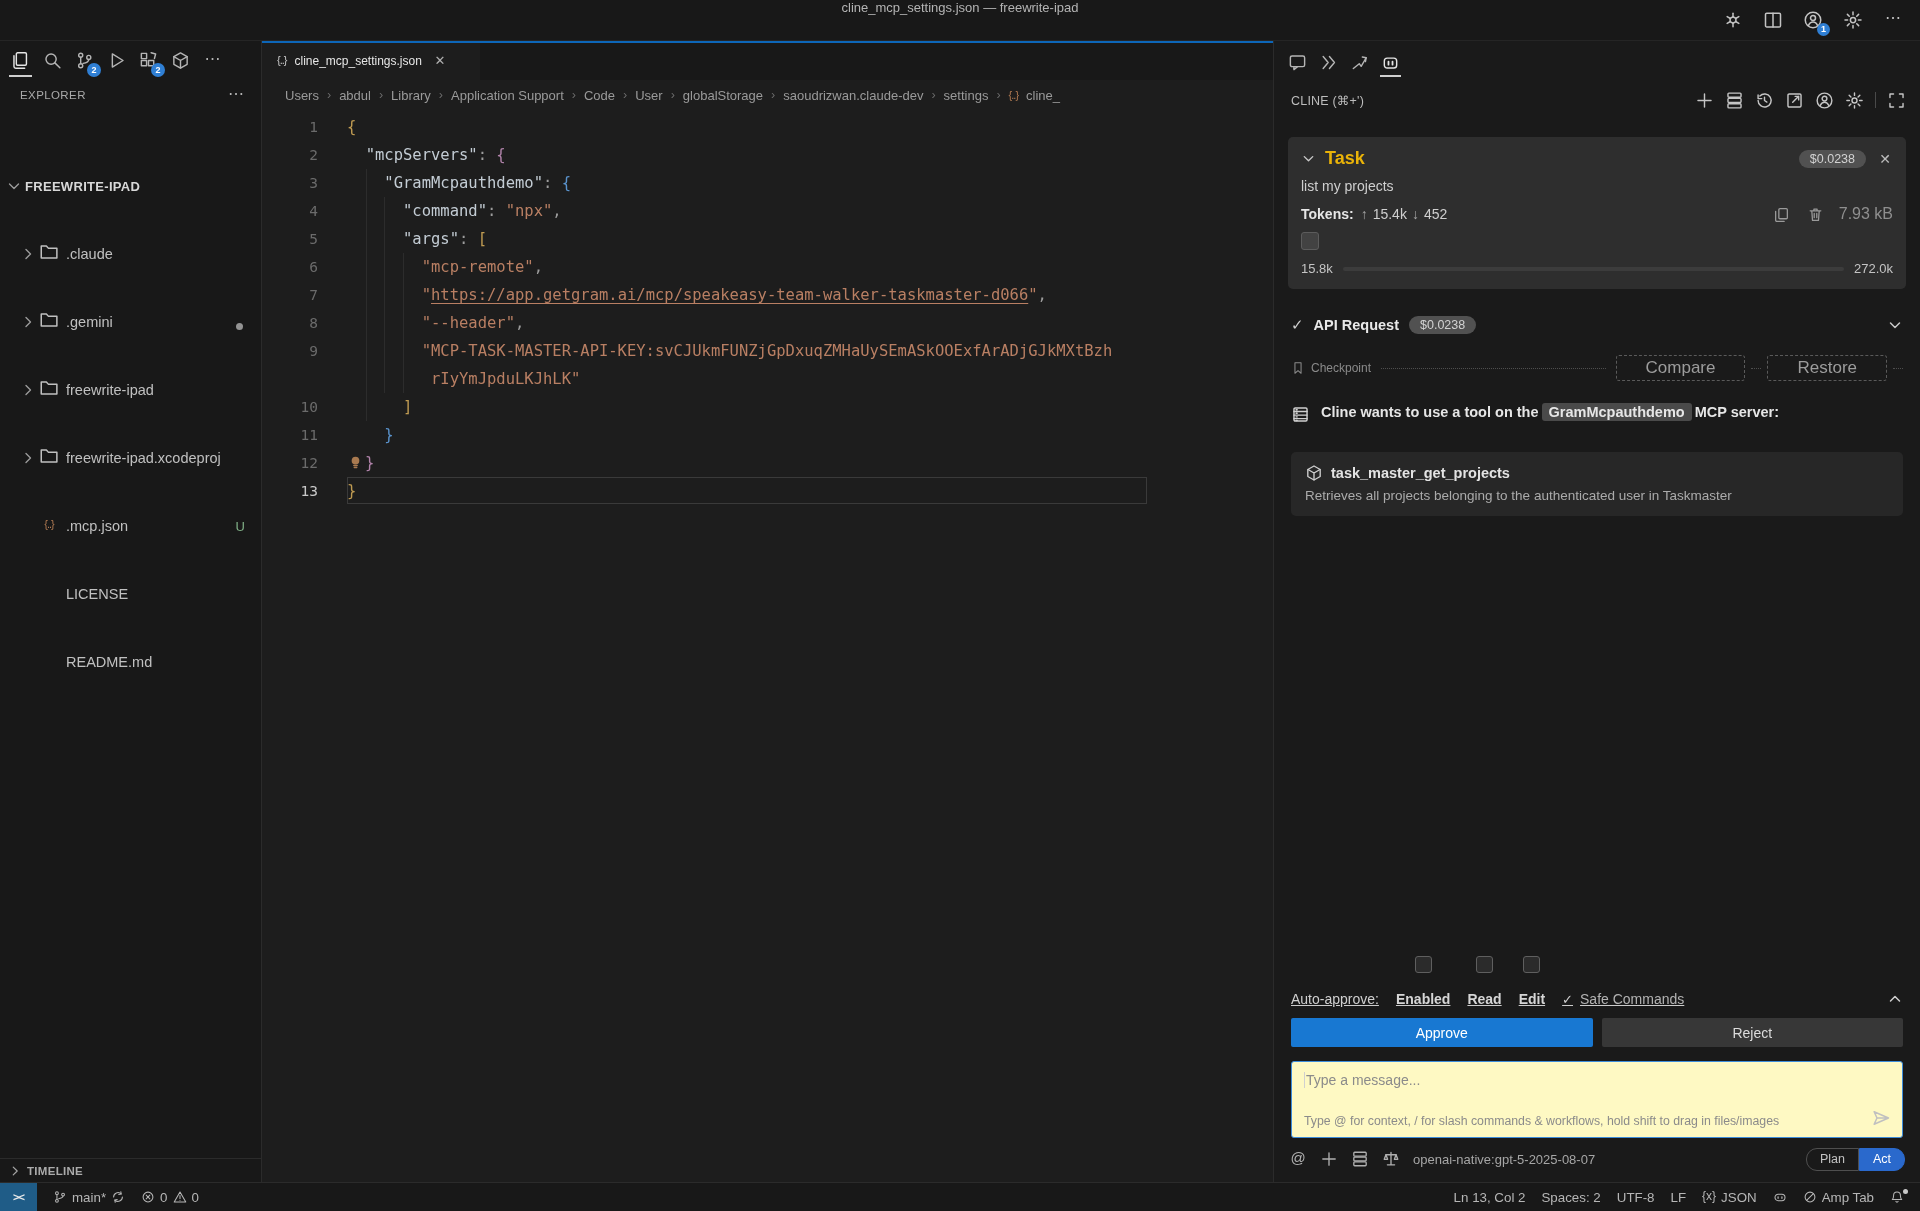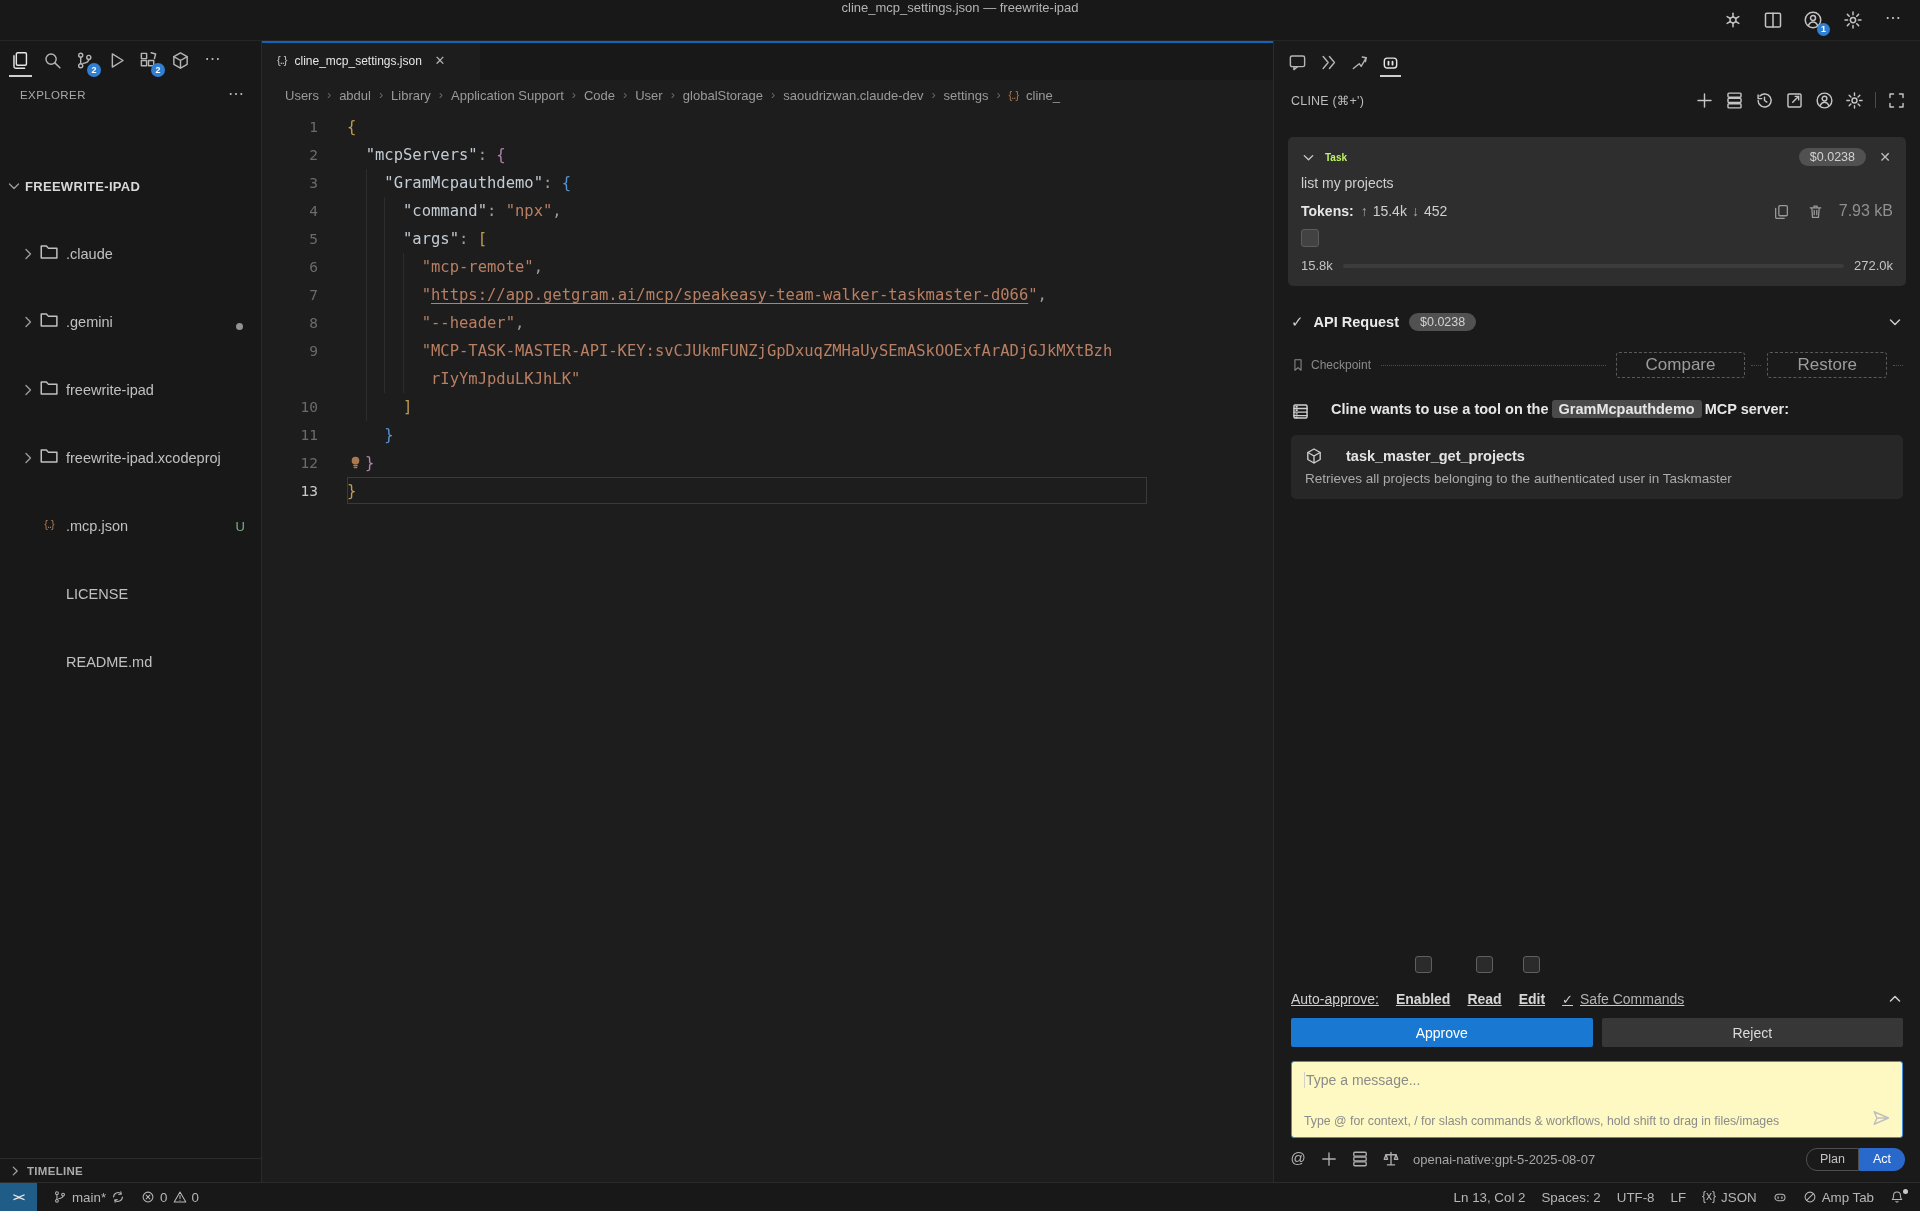--- a/index.html
+++ b/index.html
@@ -77,21 +77,21 @@
   .view-btn.active::after{content:"";position:absolute;bottom:2px;left:3px;right:3px;height:2px;background:#cfcfcf;}
   .cline-head{height:34px;display:flex;align-items:center;padding:0 14px 0 17px;flex:none;}
   .cline-title{font-size:12.5px;color:#bdbdbd;letter-spacing:.2px;}
   .ch-icons{margin-left:auto;display:flex;align-items:center;gap:11px;}
   .ch-btn{width:19px;height:19px;color:#c5c5c5;}
   .ch-btn .ic{width:19px;height:19px;}
   .ch-div{width:1px;height:16px;background:#4a4a4a;}
   .task-card{margin:20px 14px 0;background:#2e2e2e;border-radius:5px;padding:11px 13px 13px;flex:none;}
   .tc-head{display:flex;align-items:center;gap:9px;}
   .tc-chev{width:15px;height:15px;color:#c9c9c9;}
-  .tc-title{font-weight:700;font-size:10px;color:#bef264;}
+  .tc-title{font-weight:700;font-size:18px;color:#eab308;}
   .pill{background:#515151;color:#d2d2d2;font-size:12.5px;padding:2px 11px;border-radius:11px;}
   .tc-close{margin-left:2px;width:16px;height:16px;color:#bdbdbd;font-size:13px;}
   .sp{flex:1;}
   .tc-prompt{margin-top:9px;font-size:14px;color:#cfcfcf;}
   .tc-tokens{margin-top:11px;display:flex;align-items:center;font-size:14px;color:#cfcfcf;gap:5px;}
   .tokens-label{font-weight:700;color:#e6e6e6;margin-right:2px;}
   .arrow{color:#a5a5a5;}
   .tc-mini{width:17px;height:17px;color:#9a9a9a;margin-left:12px;}
   .tc-size{font-size:16px;color:#8f8f8f;margin-left:10px;}
   .tc-cache{margin-top:9px;width:18px;height:18px;background:#424242;border:1px solid #5c5c5c;border-radius:3px;}
@@ -101,25 +101,25 @@
   .api-row{margin:27px 17px 0;display:flex;align-items:center;gap:10px;flex:none;}
   .check{color:#cfcfcf;font-size:15px;}
   .api-label{font-weight:700;font-size:14.5px;color:#e9e9e9;}
   .row-chev{width:16px;height:16px;color:#c9c9c9;}
   .cp-row{margin:21px 17px 0;display:flex;align-items:center;gap:6px;flex:none;}
   .cp-ic{width:14px;height:14px;color:#8a8a8a;}
   .cp-label{font-size:12px;color:#8a8a8a;}
   .cp-line{flex:1;border-top:1px dotted #4e4e4e;margin:0 4px;}
   .cp-dots{width:10px;border-top:1px dotted #4e4e4e;}
   .cp-chip{border:1px dashed #5a5a5a;border-radius:3px;padding:2px 29px;font-size:17px;color:#9c9c9c;}
-  .tool-intro{margin:23px 17px 0;display:flex;align-items:flex-start;gap:21px;font-size:14.5px;font-weight:700;color:#e6e6e6;flex:none;text-align:right;}
+  .tool-intro{margin:23px 17px 14px;display:flex;align-items:flex-start;gap:11px;font-size:14.5px;font-weight:700;color:#e6e6e6;flex:none;text-align:right;}
   .ti-ic{width:19px;height:19px;color:#cfcfcf;flex:none;margin-top:1px;}
   .server-badge{background:#4a4a4a;border-radius:3px;padding:1px 7px;margin:0 3px;}
   .tool-card{margin:14px 17px 0;background:#272727;border-radius:5px;padding:12px 14px 13px;flex:none;}
-  .tool-name-row{display:flex;align-items:center;gap:23px;}
+  .tool-name-row{display:flex;align-items:center;gap:8px;}
   .tool-ic{width:18px;height:18px;color:#cfcfcf;}
   .tool-name{font-size:14.5px;font-weight:700;color:#e3e3e3;}
   .tool-desc{margin-top:6px;font-size:13.5px;color:#ababab;}
   .bottom{margin-top:auto;flex:none;padding-bottom:2px;}
   .aa-row{display:flex;align-items:flex-end;padding:0 17px;height:34px;font-size:14px;text-decoration:underline;}
   .aa-label{color:#d0d0d0;}
   .aa-opt{display:flex;align-items:center;gap:18px;margin-left:17px;flex-direction:column;}
   .cb{width:17px;height:17px;border:1px solid #5f5f5f;border-radius:3px;background:#2b2b2b;flex:none;}
   .aa-opt-label{font-weight:600;color:#d6d6d6;}
   .aa-safe{margin-left:17px;color:#b3b3b3;display:flex;align-items:center;gap:7px;}

